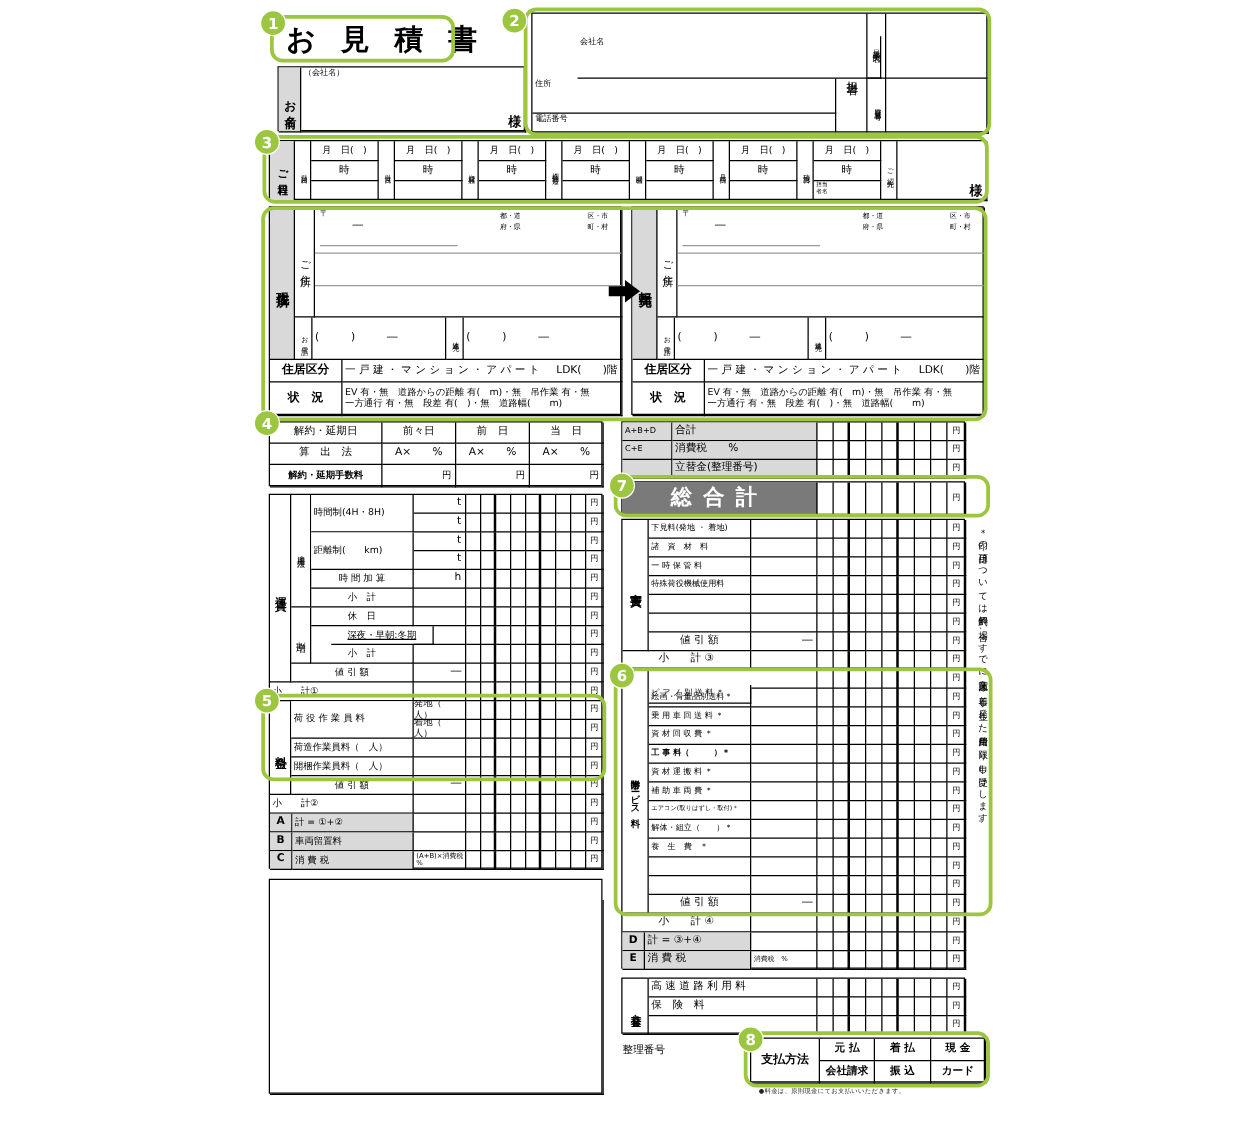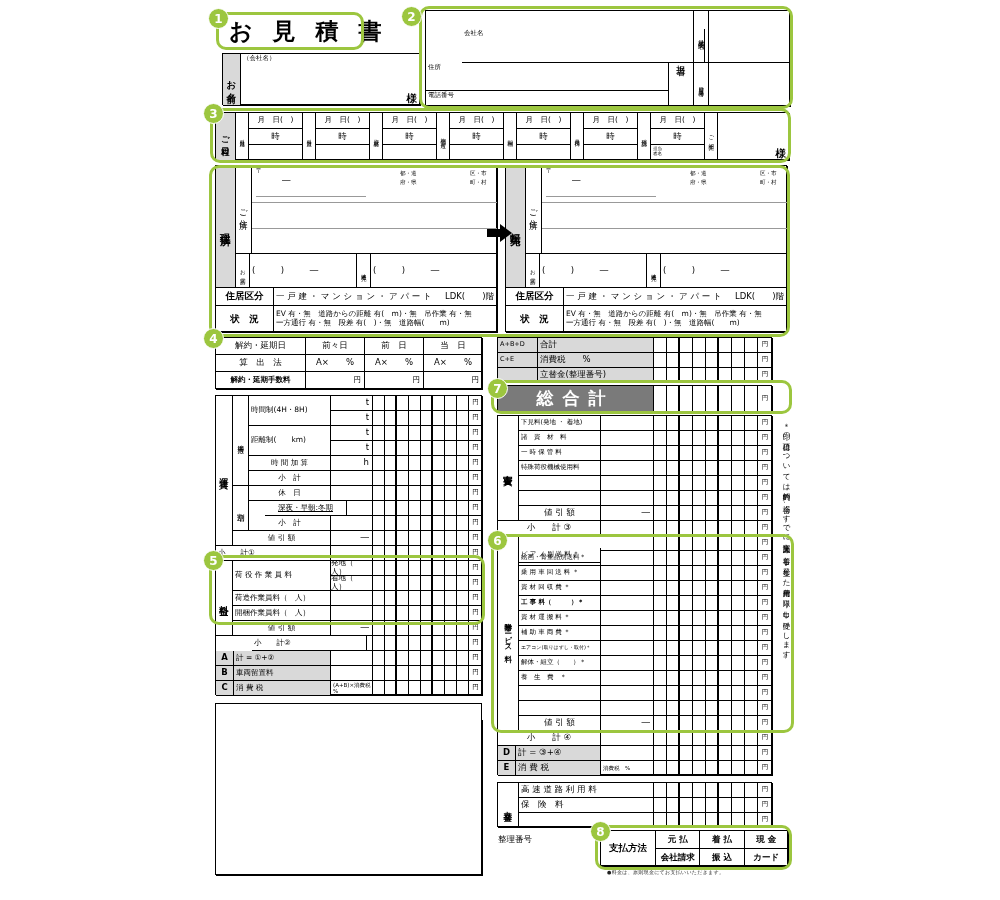--- a/index.html
+++ b/index.html
@@ -325,21 +325,21 @@
       <div class="c f8 rt" style="left: 115px; top: 225px; width: 42px; height: 15px; position: absolute;">―</div>
       <div class="c " style="left: 157px; top: 225px; width: 12px; height: 15px; position: absolute;"></div>
       <div class="c " style="left: 169px; top: 225px; width: 12px; height: 15px; position: absolute; border-right-width: 2px;"></div>
       <div class="c " style="left: 181px; top: 225px; width: 12px; height: 15px; position: absolute;"></div>
       <div class="c " style="left: 193px; top: 225px; width: 12px; height: 15px; position: absolute;"></div>
       <div class="c " style="left: 205px; top: 225px; width: 12px; height: 15px; position: absolute; border-right-width: 2px;"></div>
       <div class="c " style="left: 217px; top: 225px; width: 12px; height: 15px; position: absolute;"></div>
       <div class="c " style="left: 229px; top: 225px; width: 12px; height: 15px; position: absolute;"></div>
       <div class="c " style="left: 241px; top: 225px; width: 12px; height: 15px; position: absolute;"></div>
       <div class="c f6 ctr" style="left: 253px; top: 225px; width: 14px; height: 15px; position: absolute;">円</div>
-      <div class="c f7" style="left: 0px; top: 240px; width: 115px; height: 15px; position: absolute; margin-left: 36px;">小　　計②</div>
+      <div class="c f7" style="left: 0px; top: 240px; width: 115px; height: 15px; position: absolute;">小　　計②</div>
       <div class="c f7 ctr" style="left: 115px; top: 240px; width: 42px; height: 15px; position: absolute;"></div>
       <div class="c " style="left: 157px; top: 240px; width: 12px; height: 15px; position: absolute;"></div>
       <div class="c " style="left: 169px; top: 240px; width: 12px; height: 15px; position: absolute; border-right-width: 2px;"></div>
       <div class="c " style="left: 181px; top: 240px; width: 12px; height: 15px; position: absolute;"></div>
       <div class="c " style="left: 193px; top: 240px; width: 12px; height: 15px; position: absolute;"></div>
       <div class="c " style="left: 205px; top: 240px; width: 12px; height: 15px; position: absolute; border-right-width: 2px;"></div>
       <div class="c " style="left: 217px; top: 240px; width: 12px; height: 15px; position: absolute;"></div>
       <div class="c " style="left: 229px; top: 240px; width: 12px; height: 15px; position: absolute;"></div>
       <div class="c " style="left: 241px; top: 240px; width: 12px; height: 15px; position: absolute;"></div>
       <div class="c f6 ctr" style="left: 253px; top: 240px; width: 14px; height: 15px; position: absolute;">円</div>

